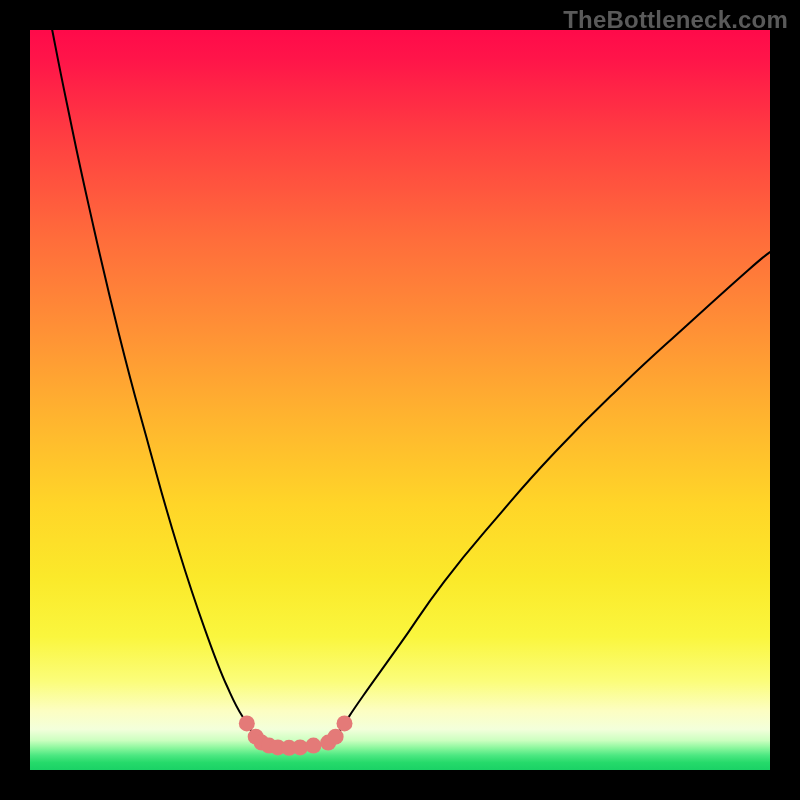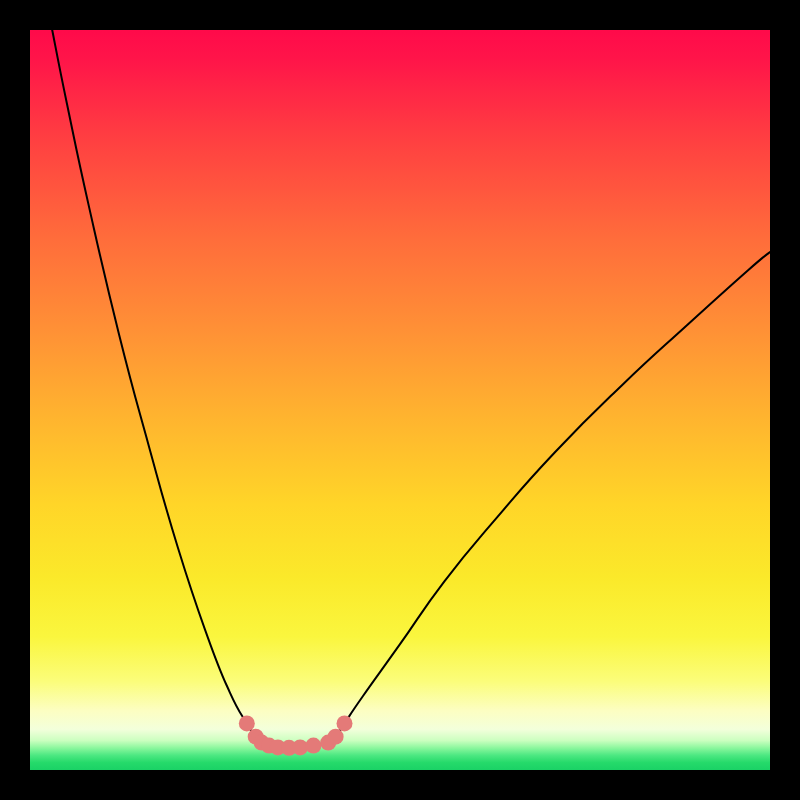--- a/index.html
+++ b/index.html
@@ -64,20 +64,21 @@
   }
   
   .mk {
     fill: #e47a78;
   }
 </style>
 </head>
 <body>
 
 <div class="outer">
+  <div class="watermark">TheBottleneck.com</div>
 
   <div class="plot">
     <svg class="curve" viewBox="0 0 740 740" preserveAspectRatio="none">
       <path id="curve-path" fill="none" stroke="#000" stroke-width="2" stroke-linecap="round" stroke-linejoin="round" d="M 22.20 0.00 C 25.90 18.50, 27.75 29.60, 37.00 74.00 C 46.25 118.40, 46.25 120.25, 59.20 177.60 C 72.15 234.95, 74.00 244.20, 88.80 303.40 C 103.60 362.60, 103.60 360.75, 118.40 414.40 C 133.20 468.05, 133.20 469.90, 148.00 518.00 C 162.80 566.10, 164.65 570.72, 177.60 606.80 C 190.55 642.88, 190.00 640.65, 199.80 662.30 C 209.61 683.94, 210.34 682.28, 216.82 693.38 C 223.29 704.48, 222.00 701.89, 225.70 706.70 C 229.40 711.51, 228.29 710.40, 231.62 712.62 C 234.95 714.84, 234.95 714.38, 239.02 715.58 C 243.09 716.78, 242.91 716.88, 247.90 717.43 C 252.90 717.98, 253.45 717.80, 259.00 717.80 C 264.55 717.80, 264.00 717.98, 270.10 717.43 C 276.20 716.88, 276.39 716.78, 283.42 715.58 C 290.45 714.38, 292.67 714.84, 298.22 712.62 C 303.77 710.40, 301.55 711.51, 305.62 706.70 C 309.69 701.89, 307.65 703.56, 314.50 693.38 C 321.35 683.20, 319.13 685.79, 333.00 666.00 C 346.88 646.21, 349.65 642.88, 370.00 614.20 C 390.35 585.53, 390.35 582.75, 414.40 551.30 C 438.45 519.85, 438.45 520.77, 466.20 488.40 C 493.95 456.02, 493.95 455.10, 525.40 421.80 C 556.85 388.50, 558.70 387.20, 592.00 355.20 C 625.30 323.19, 627.15 322.46, 658.60 293.78 C 690.05 265.11, 697.45 258.44, 717.80 240.50 C 738.15 222.55, 734.45 226.63, 740.00 222.00"></path>
       <g id="markers">
           <circle cx="216.82" cy="693.38" r="8" class="mk"></circle>
           <circle cx="225.70" cy="706.70" r="8" class="mk"></circle>
           <circle cx="231.62" cy="712.62" r="8" class="mk"></circle>
           <circle cx="239.02" cy="715.58" r="8" class="mk"></circle>
           <circle cx="247.90" cy="717.43" r="8" class="mk"></circle>

